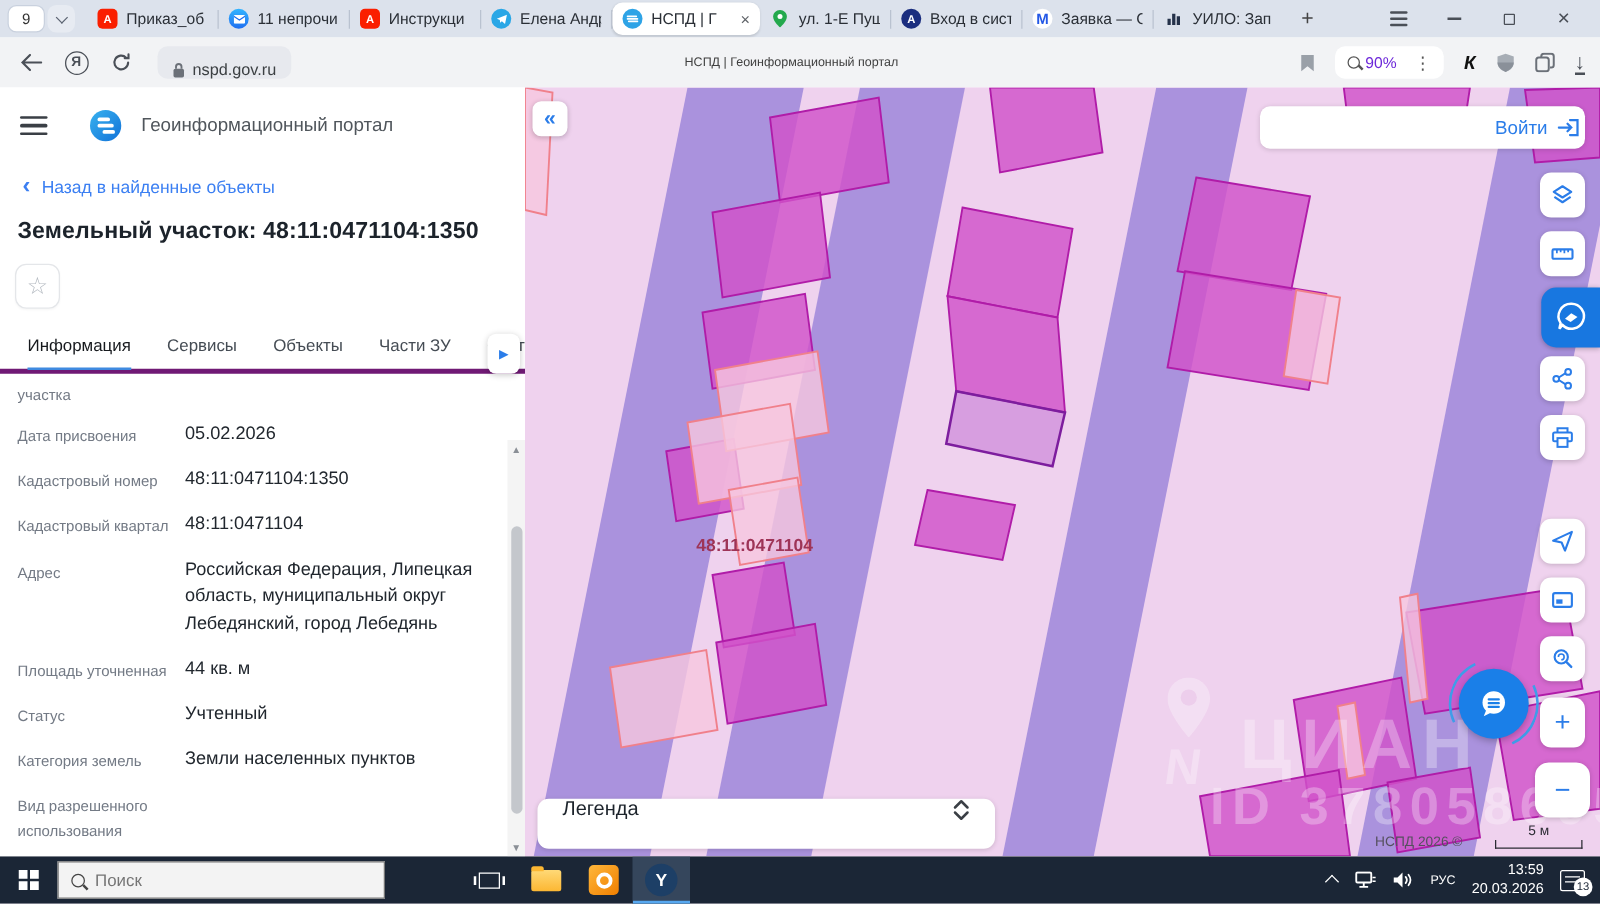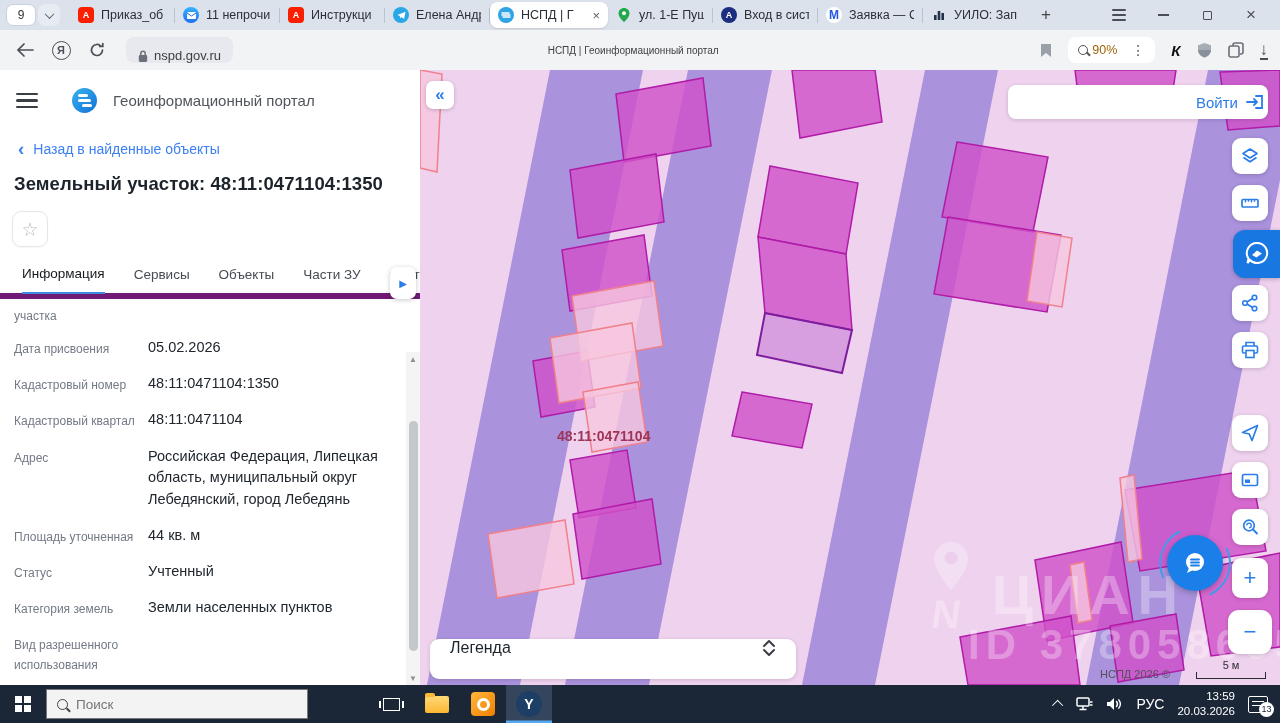--- a/index.html
+++ b/index.html
@@ -38,21 +38,21 @@
 
   
   .addrbar{height:40px;background:#f2f3f5;display:flex;align-items:center;padding:0 12px;position:relative;flex:none}
   .nav-ic{width:26px;height:26px;display:flex;align-items:center;justify-content:center;margin-right:10px}
   .ya-circ{width:19px;height:19px;border:1.6px solid #4a4f57;border-radius:50%;font-size:11px;color:#4a4f57;display:flex;align-items:center;justify-content:center;font-weight:bold}
   .urlpill{display:flex;align-items:flex-end;gap:6px;background:#e7e9ee;border-radius:8px;height:26px;padding:0 12px;margin-left:6px}
   .urlpill span{font-size:13px;color:#3c4043}
   .pg-title{position:absolute;left:50%;transform:translateX(-54%);font-size:10px;color:#404040;white-space:nowrap}
   .addr-right{margin-left:auto;display:flex;align-items:center;gap:16px}
   .zoomchip{display:flex;align-items:center;gap:14px;background:#fff;border-radius:8px;height:26px;padding:0 10px}
-  .zoomchip .zval{font-size:12.5px;color:#a16207;display:flex;align-items:center;gap:4px}
+  .zoomchip .zval{font-size:12.5px;color:#6d28d9;display:flex;align-items:center;gap:4px}
   .dots{font-size:14px;color:#555;letter-spacing:0}
   .ext-k{font-weight:bold;font-size:15px;color:#111;font-style:italic}
   .mag{width:10px;height:10px;border:1.6px solid #555;border-radius:50%;position:relative;display:inline-block}
   .mag::after{content:"";position:absolute;width:5px;height:1.6px;background:#555;transform:rotate(45deg);right:-4px;bottom:-1px}
 
   
   .main{flex:1;display:flex;min-height:0}
 
   
   .panel{width:420px;background:#fff;position:relative;flex:none;overflow:hidden}
@@ -62,21 +62,21 @@
   .p-logo{width:25px;height:25px;border-radius:50%;background:linear-gradient(135deg,#38b2ef,#1272d8);display:flex;flex-direction:column;gap:2.4px;align-items:center;justify-content:center;margin-left:18px}
   .p-logo i{height:2.6px;background:#fff;border-radius:2px}
   .p-logo i:nth-child(1){width:10px;transform:translateX(-2px)}
   .p-logo i:nth-child(2){width:13px}
   .p-logo i:nth-child(3){width:10px;transform:translateX(2px)}
   .p-apptitle{font-size:15px;color:#50565c}
   .backlink{display:flex;align-items:center;gap:9px;color:#3b7ff2;font-size:14px;padding:22px 16px 0 18px}
   .backlink .chev{font-size:19px;line-height:.8;font-weight:bold}
   .obj-title{font-size:18.5px;font-weight:600;color:#1c232b;padding:16px 16px 0 14px;letter-spacing:.1px}
   .starbtn{width:36px;height:36px;border:1px solid #e4e6e9;border-radius:9px;margin:16px 0 0 12px;display:flex;align-items:center;justify-content:center;font-size:19px;color:#b4bac1;box-shadow:0 1px 2px rgba(0,0,0,.04)}
-  .ptabs{display:flex;gap:29px;padding:22px 0 0 22px;font-size:13.5px;color:#454c54;position:relative;border-bottom:6px solid #701a75;height:52px;align-items:flex-end}
+  .ptabs{display:flex;gap:29px;padding:22px 0 0 22px;font-size:13.5px;color:#454c54;position:relative;border-bottom:4px solid #701a75;height:52px;}
   .ptab{padding-bottom:11px;white-space:nowrap}
   .ptab.active{color:#16191d;border-bottom:2.5px solid #3f8ae0;margin-bottom:-1px}
   .ptab-arrow{position:absolute;right:4px;top:20px;width:26px;height:32px;background:#fff;border-radius:7px;box-shadow:0 1px 5px rgba(0,0,0,.22);display:flex;align-items:center;justify-content:center;color:#2b7de9;font-size:10px}
   .fields{padding:6px 30px 0 14px}
   .clipped{font-size:12px;color:#737a85;margin:4px 0 14px 0}
   .frow{display:flex;margin-bottom:14px}
   .flabel{width:134px;flex:none;font-size:12px;color:#737a85;line-height:1.6;padding-top:3px}
   .fvalue{font-size:14.5px;color:#21272e;line-height:1.5}
   .pscroll{position:absolute;right:0;top:282px;bottom:0;width:14px;background:#f4f4f4;display:flex;flex-direction:column;align-items:center}
   .ps-up,.ps-down{height:14px;display:flex;align-items:center;justify-content:center;font-size:8px;color:#8a8f96}
@@ -122,21 +122,21 @@
   .tb-slot.active{background:#35465c;box-shadow:inset 0 -2.5px 0 #57a8f0}
   .tv-ic{width:17px;height:13px;border:1.6px solid #fff;position:relative}
   .tv-ic::before,.tv-ic::after{content:"";position:absolute;top:2px;bottom:2px;width:2px;background:#fff}
   .tv-ic::before{left:-5px}.tv-ic::after{right:-5px}
   .folder{width:24px;height:17px;background:linear-gradient(180deg,#ffd977,#fcb733);border-radius:2px;position:relative}
   .folder::before{content:"";position:absolute;top:-3px;left:0;width:10px;height:4px;background:#fcb733;border-radius:2px 2px 0 0}
   .mailapp{width:24px;height:24px;border-radius:4px;background:linear-gradient(135deg,#ffb73b,#f07f00);display:flex;align-items:center;justify-content:center}
   .mailapp i{width:13px;height:13px;border:3px solid #fff;border-radius:50%;display:block}
   .ybrow{width:26px;height:26px;border-radius:50%;background:#1d3f66;color:#fff;font-weight:bold;font-size:14px;display:flex;align-items:center;justify-content:center}
   .tray{margin-left:auto;display:flex;align-items:center;gap:13px;padding-right:12px}
-  .tray .lang{font-size:14px}
+  .tray .lang{font-size:10px}
   .clock{text-align:right;font-size:11.5px;line-height:1.3}
   .notif{position:relative;width:20px;height:17px;border:1.6px solid #fff;border-radius:2px}
   .notif i{position:absolute;left:3px;right:3px;height:1.5px;background:#fff}
   .notif i:nth-child(1){top:4px}.notif i:nth-child(2){top:8px}
   .notif .badge{position:absolute;right:-7px;bottom:-5px;width:15px;height:15px;background:#fff;color:#1b2636;border-radius:50%;font-size:9px;font-weight:normal;display:flex;align-items:center;justify-content:center}
   .chev-up{width:8px;height:8px;border-left:1.6px solid #fff;border-top:1.6px solid #fff;transform:rotate(45deg) translateY(2px)}
 </style>
 </head>
 <body>
 

